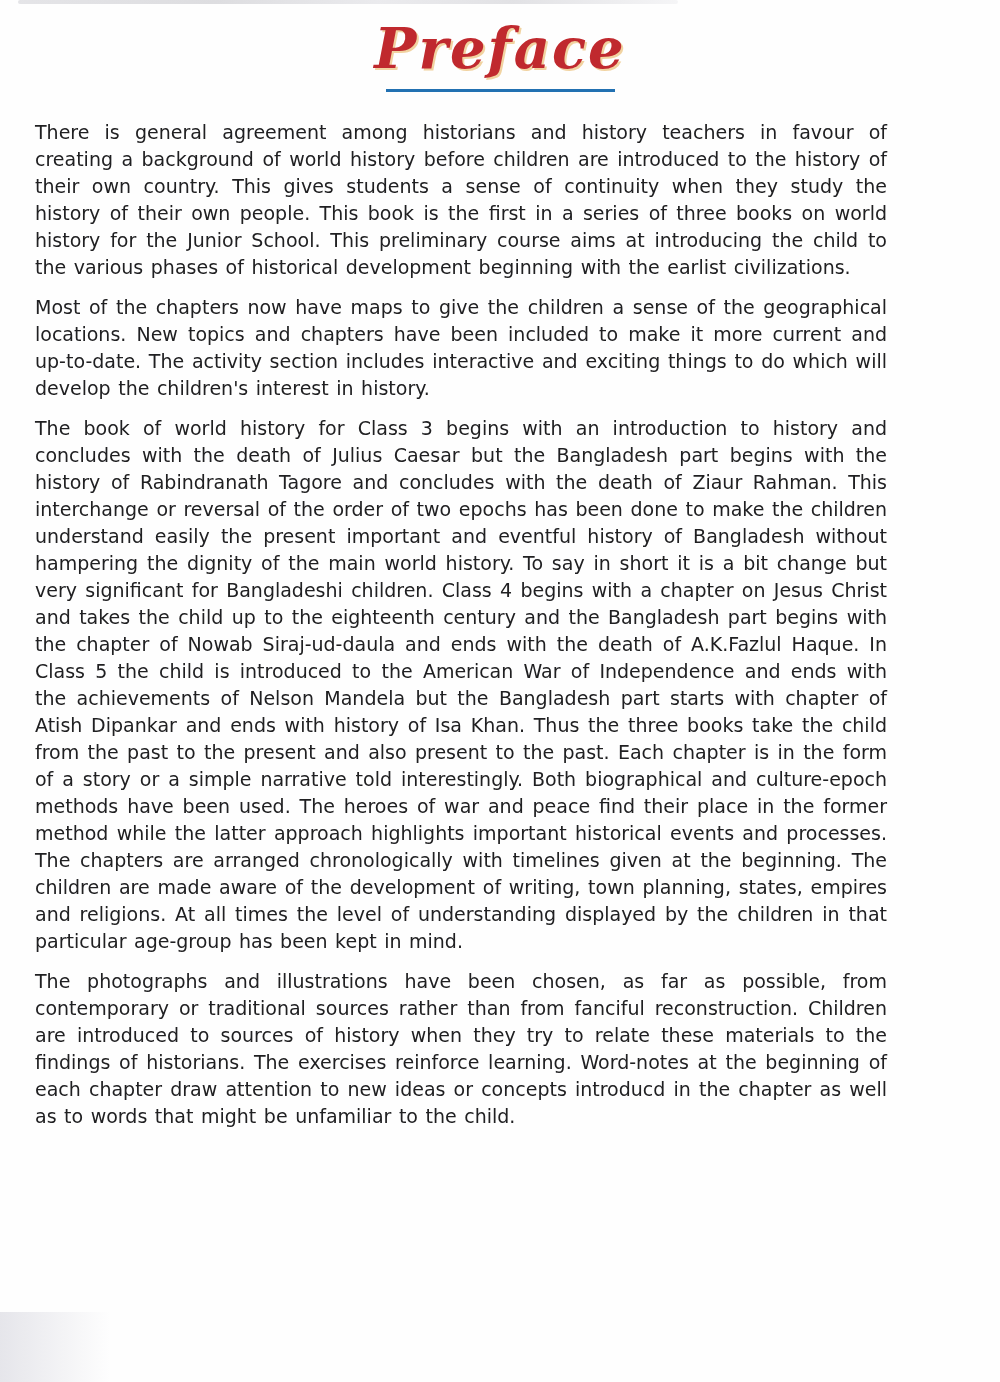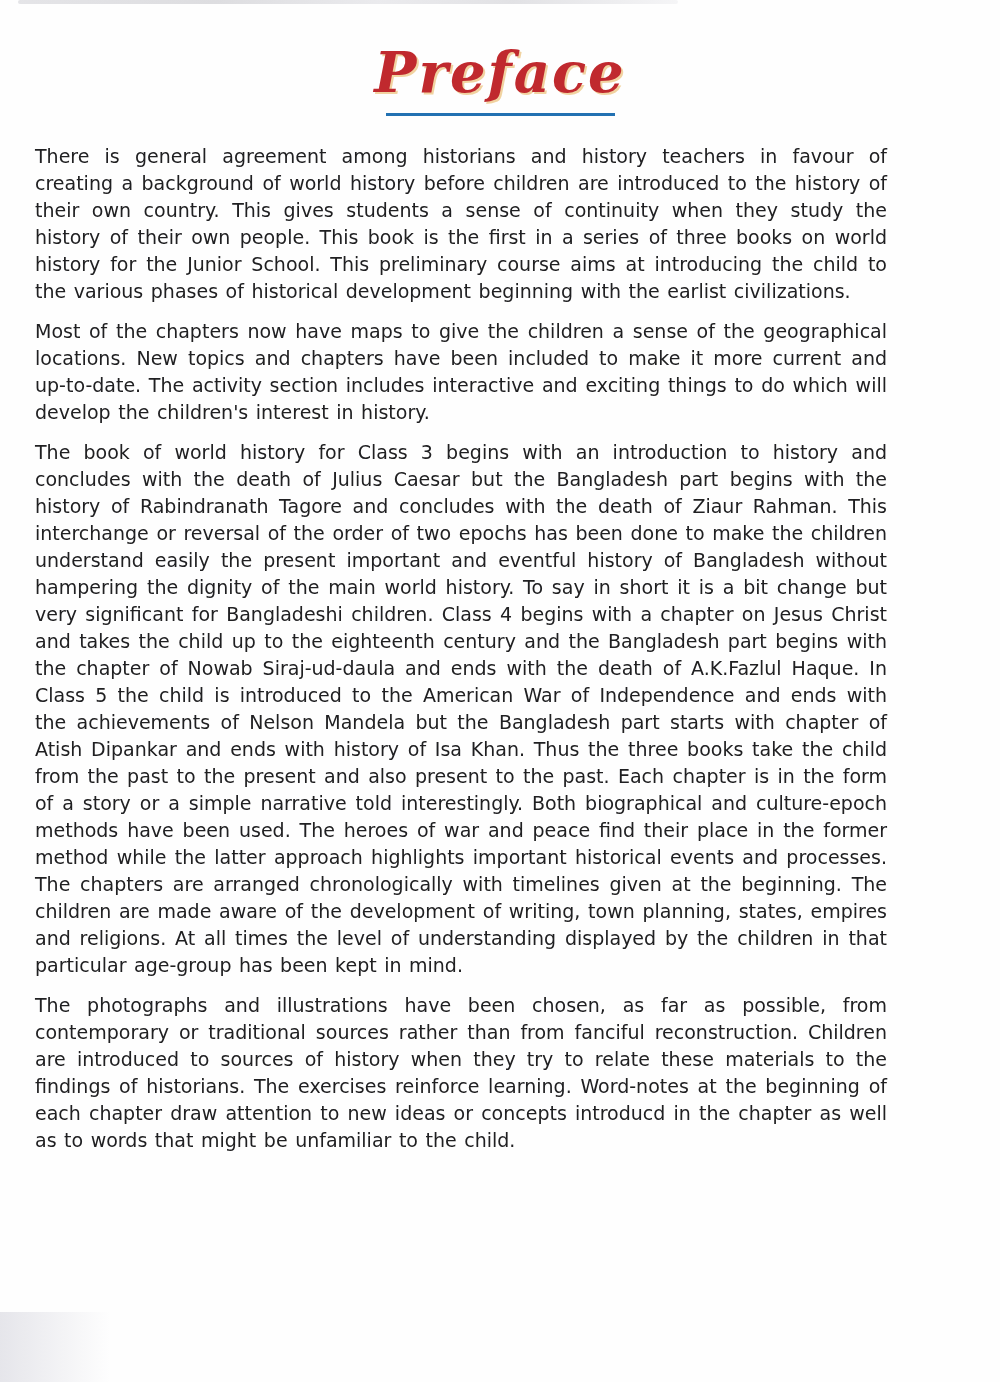--- a/index.html
+++ b/index.html
@@ -30,21 +30,21 @@
   }
   .scan-left-shade {
     position: absolute;
     left: 0;
     bottom: 0;
     width: 110px;
     height: 70px;
     background: linear-gradient(to right, rgba(205,205,215,0.5), rgba(255,255,255,0));
   }
   .title-block {
-    padding-top: 40px;
+    padding-top: 16px;
     text-align: center;
   }
   .page-title {
     display: inline-block;
     font-family: "DejaVu Serif", serif;
     font-style: italic;
     font-weight: bold;
     font-size: 56px;
     line-height: 1.15;
     letter-spacing: 2px;

